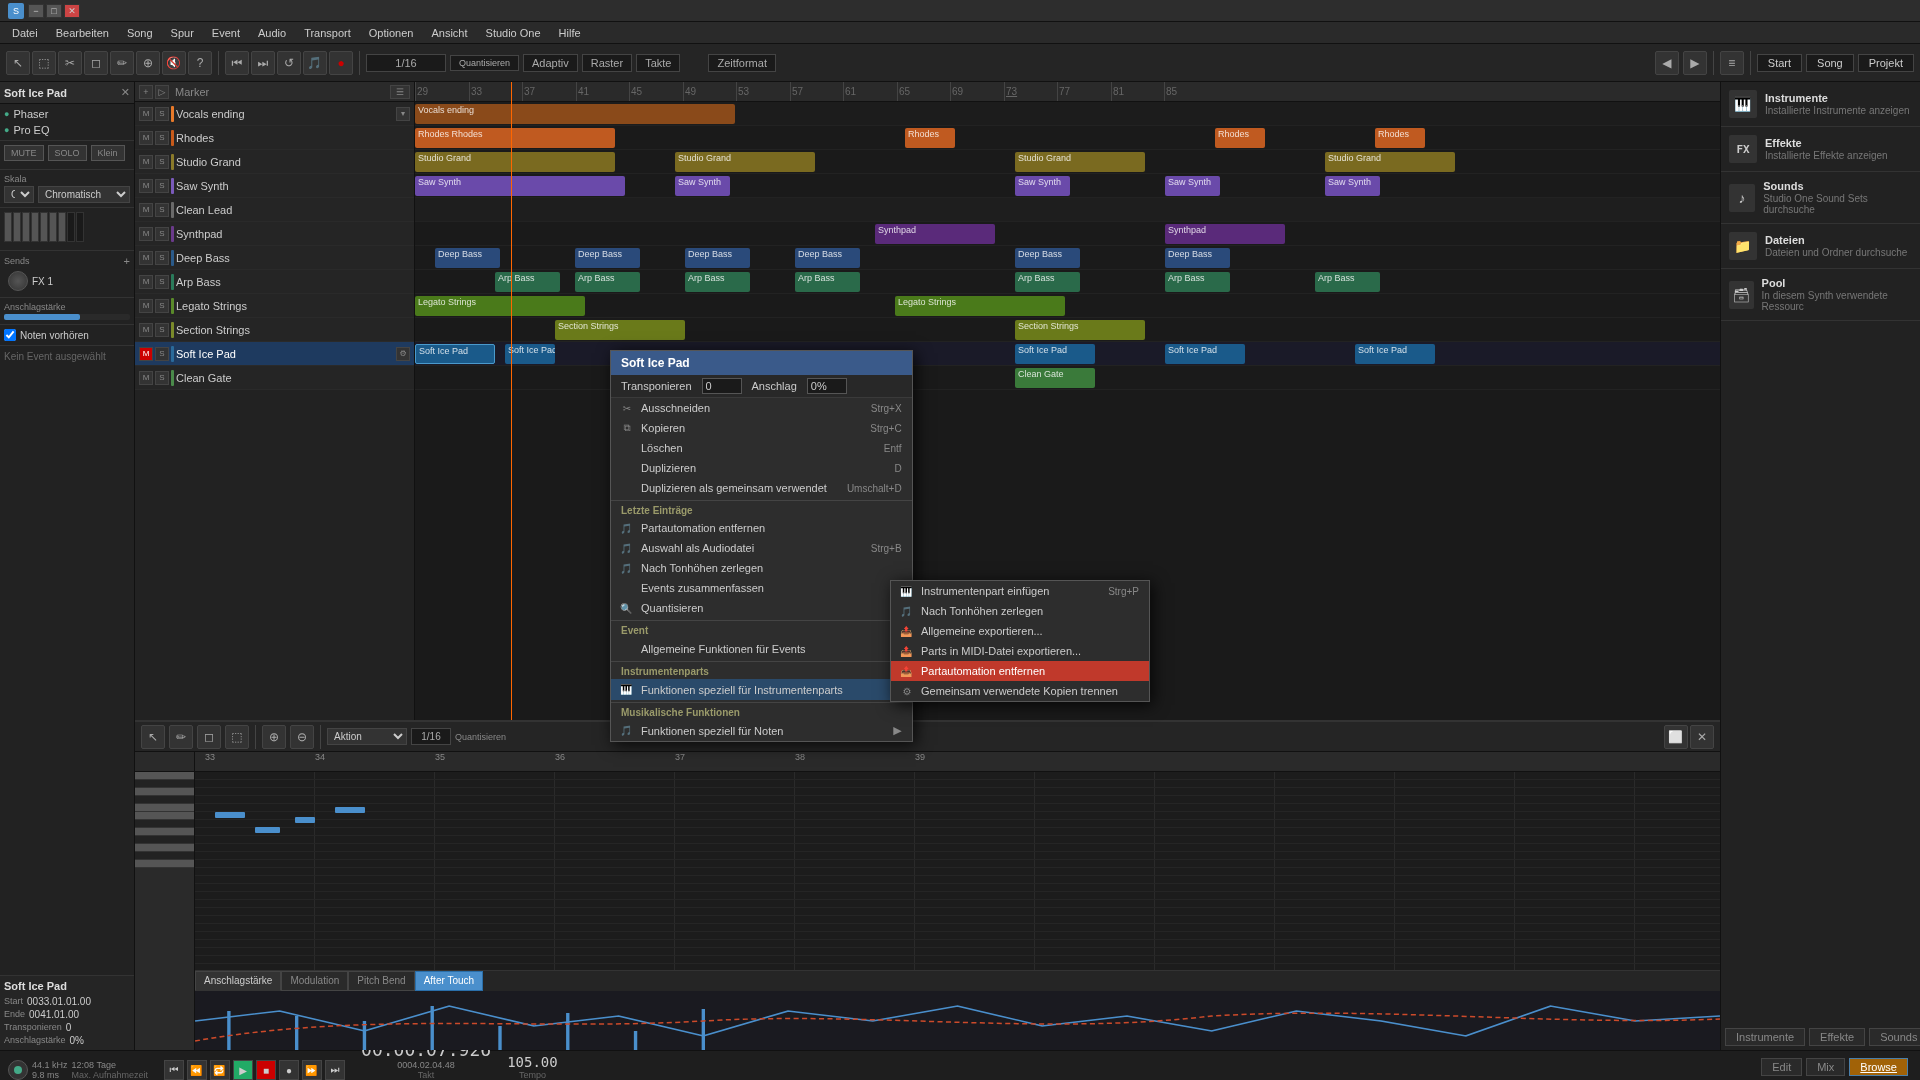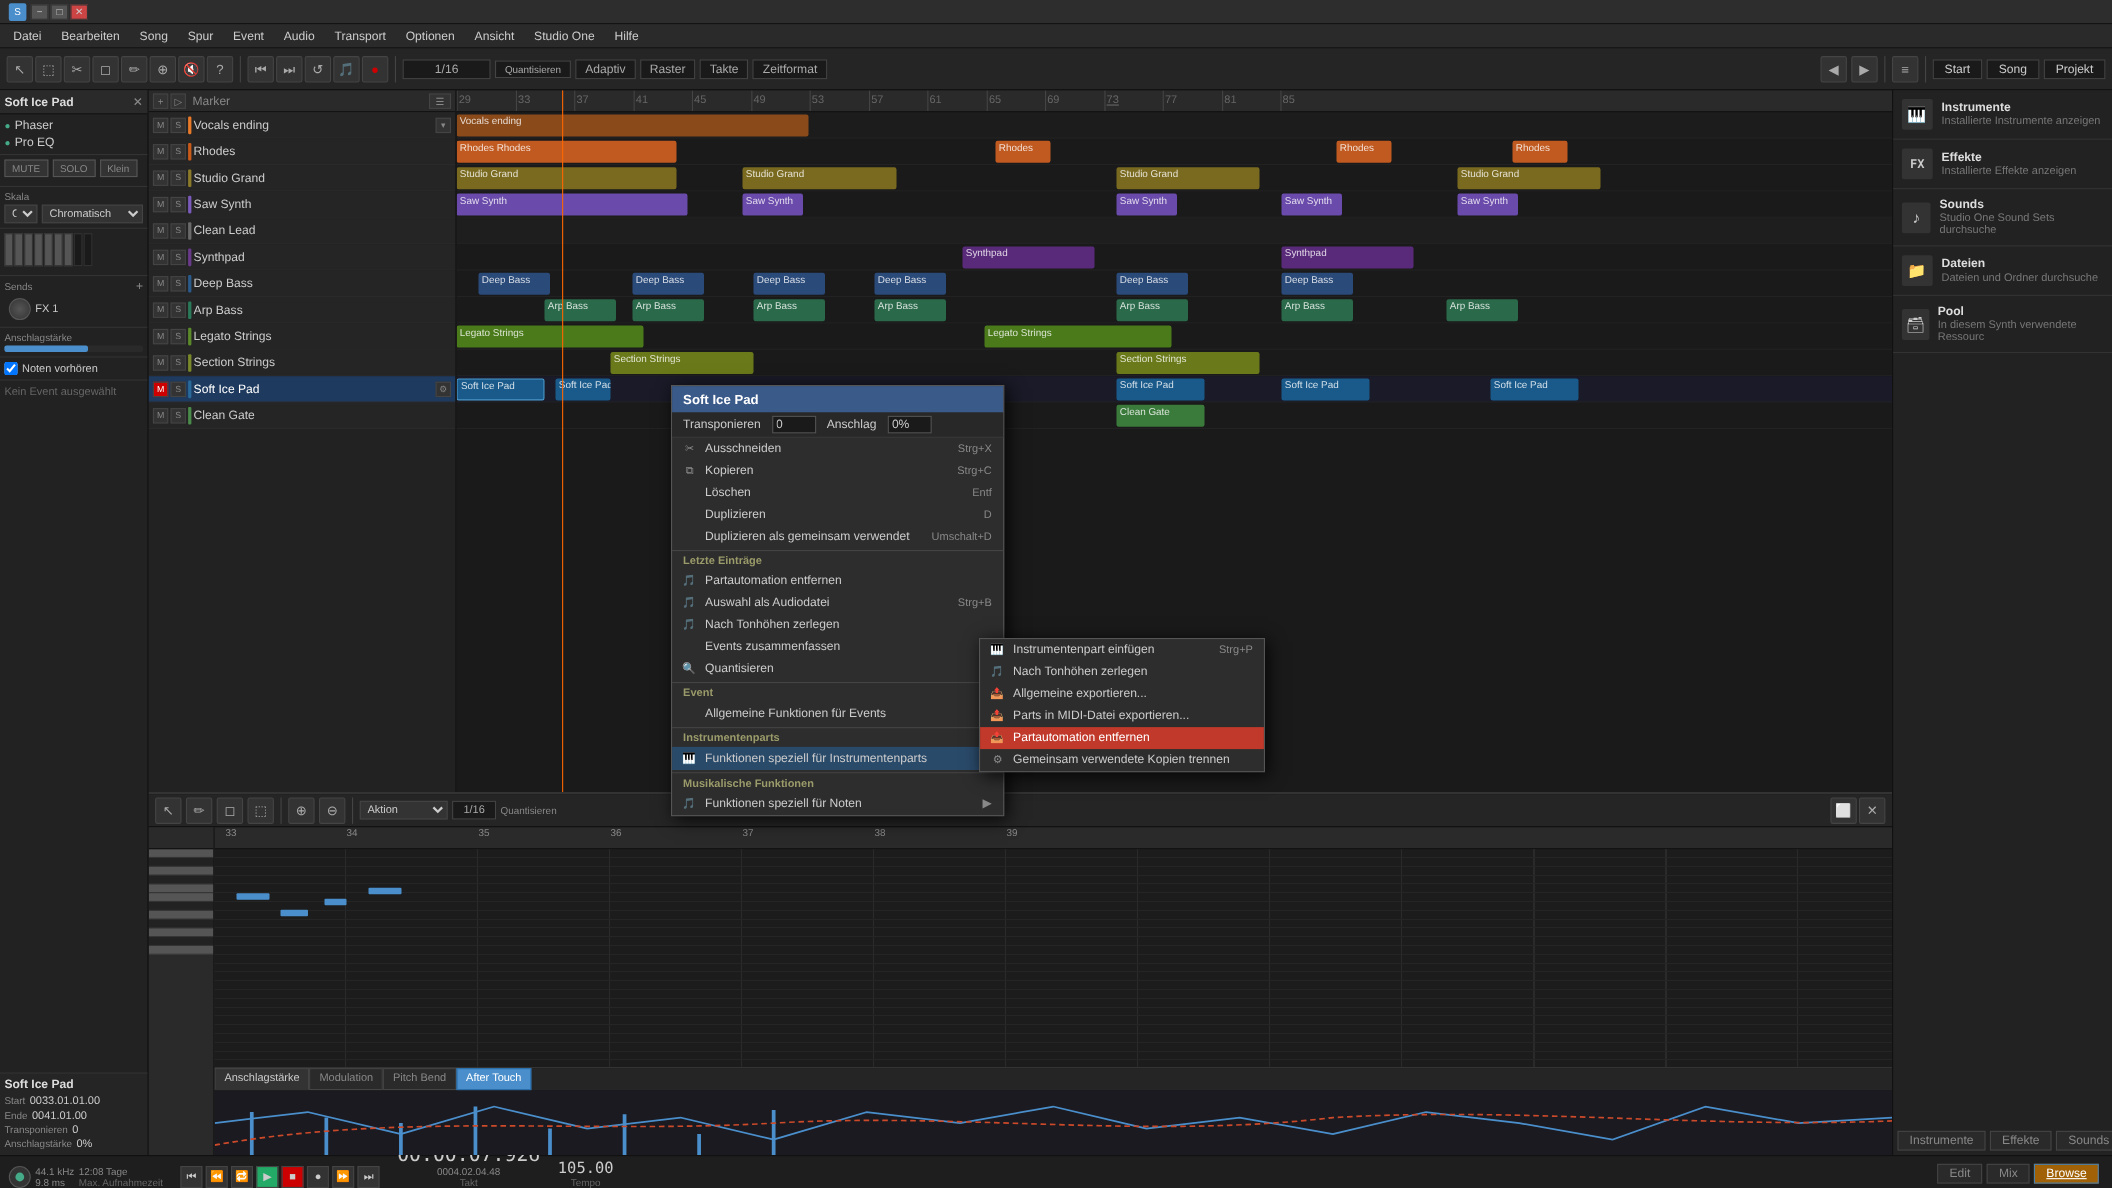--- a/index.html
+++ b/index.html
@@ -195,21 +195,21 @@
     <div class="toolbar-btn">↺</div>
     <div class="toolbar-btn">🎵</div>
     <div class="toolbar-btn" style="color:#c00;">●</div>
   </div>
   <div class="toolbar-sep"></div>
   <div class="quantize-display">1/16</div>
   <div class="quantize-display" style="font-size:9px;min-width:60px;">Quantisieren</div>
   <div class="quantize-display" style="min-width:50px;">Adaptiv</div>
   <div class="quantize-display" style="min-width:40px;">Raster</div>
   <div class="quantize-display" style="min-width:40px;">Takte</div>
-  <div class="quantize-display" style="min-width:60px;">Zeitformat</div>
+  <div class="quantize-display" style="min-width:60px;margin-left:24px;">Zeitformat</div>
   <div style="flex:1;"></div>
   <div class="toolbar-btn">◀</div>
   <div class="toolbar-btn">▶</div>
   <div class="toolbar-sep"></div>
   <div class="toolbar-btn">≡</div>
   <div class="toolbar-sep"></div>
   <div style="background:#1a1a1a;border:1px solid #444;padding:2px 10px;color:#ccc;font-size:11px;cursor:pointer;">Start</div>
   <div style="background:#1a1a1a;border:1px solid #444;padding:2px 10px;color:#ccc;font-size:11px;cursor:pointer;">Song</div>
   <div style="background:#1a1a1a;border:1px solid #444;padding:2px 10px;color:#ccc;font-size:11px;cursor:pointer;">Projekt</div>
 </div>

